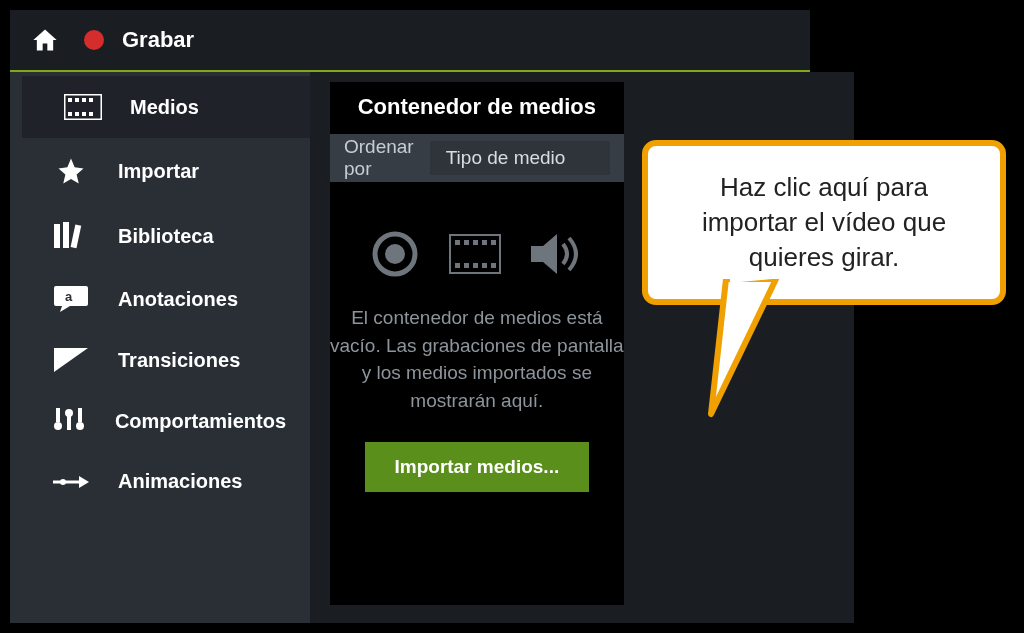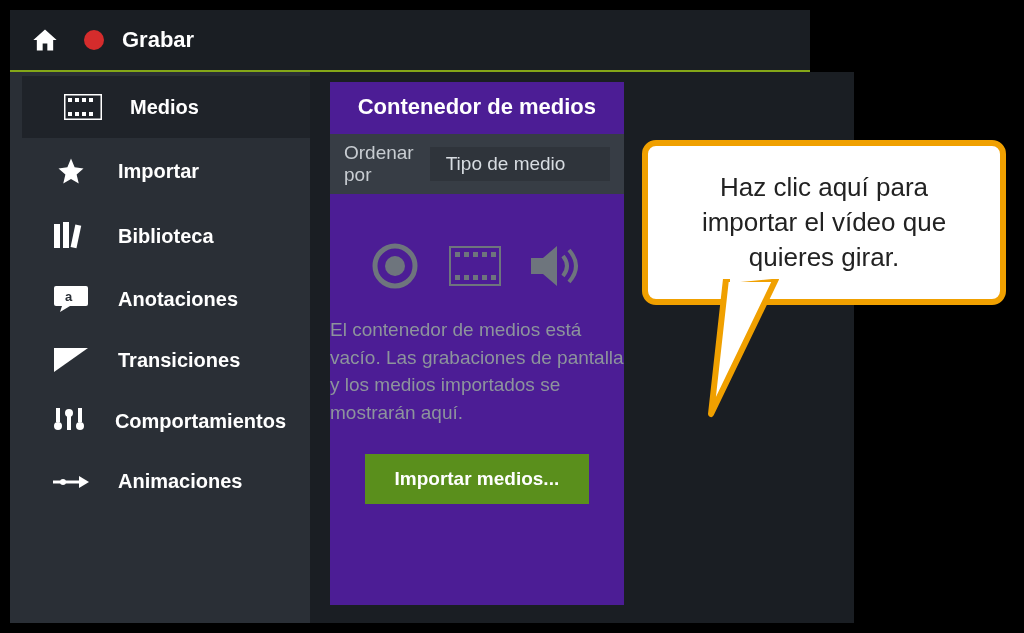--- a/index.html
+++ b/index.html
@@ -63,34 +63,34 @@
 .sidebar-item .label { font-size: 20px; font-weight: 600; }
 .main {
   flex: 1;
   display: flex;
   flex-direction: column;
   background: #1a1e23;
   padding-right: 230px;
 }
 .main-inner {
   margin: 10px 0 18px 20px;
-  background: #4c1d95;
+  background: #000000;
   display:flex;
   flex-direction:column;
   height: 100%;
 }
 .panel-title {
   color: #fff; font-size: 22px; font-weight: 600;
   text-align: center;
   padding: 12px 0 14px;
 }
 .sortbar {
   background: #373d45;
   display: flex; align-items: center;
-  padding: 8px 14px;
+  padding: 2px 14px;
   gap: 16px;
 }
 .sort-label { color: #c8cdd2; font-size: 19px; }
 .sort-select {
   background: #2f343b;
   color: #d8dde2;
   font-size: 19px;
   padding: 6px 16px;
   min-width: 180px;
 }
@@ -102,21 +102,21 @@
   padding-top: 48px;
 }
 .placeholder-icons {
   display:flex; gap: 30px; align-items:center;
   margin-bottom: 22px;
 }
 .placeholder-icons svg { fill: #6e757d; }
 .empty-text {
   color: #8d949c;
   font-size: 19px;
-  text-align: left;
+  text-align: center;
   line-height: 1.45;
   max-width: 380px;
 }
 .import-btn {
   margin-top: 28px;
   background: #5a8f1c;
   color: #fff;
   font-size: 19px;
   font-weight: 700;
   border: none;

